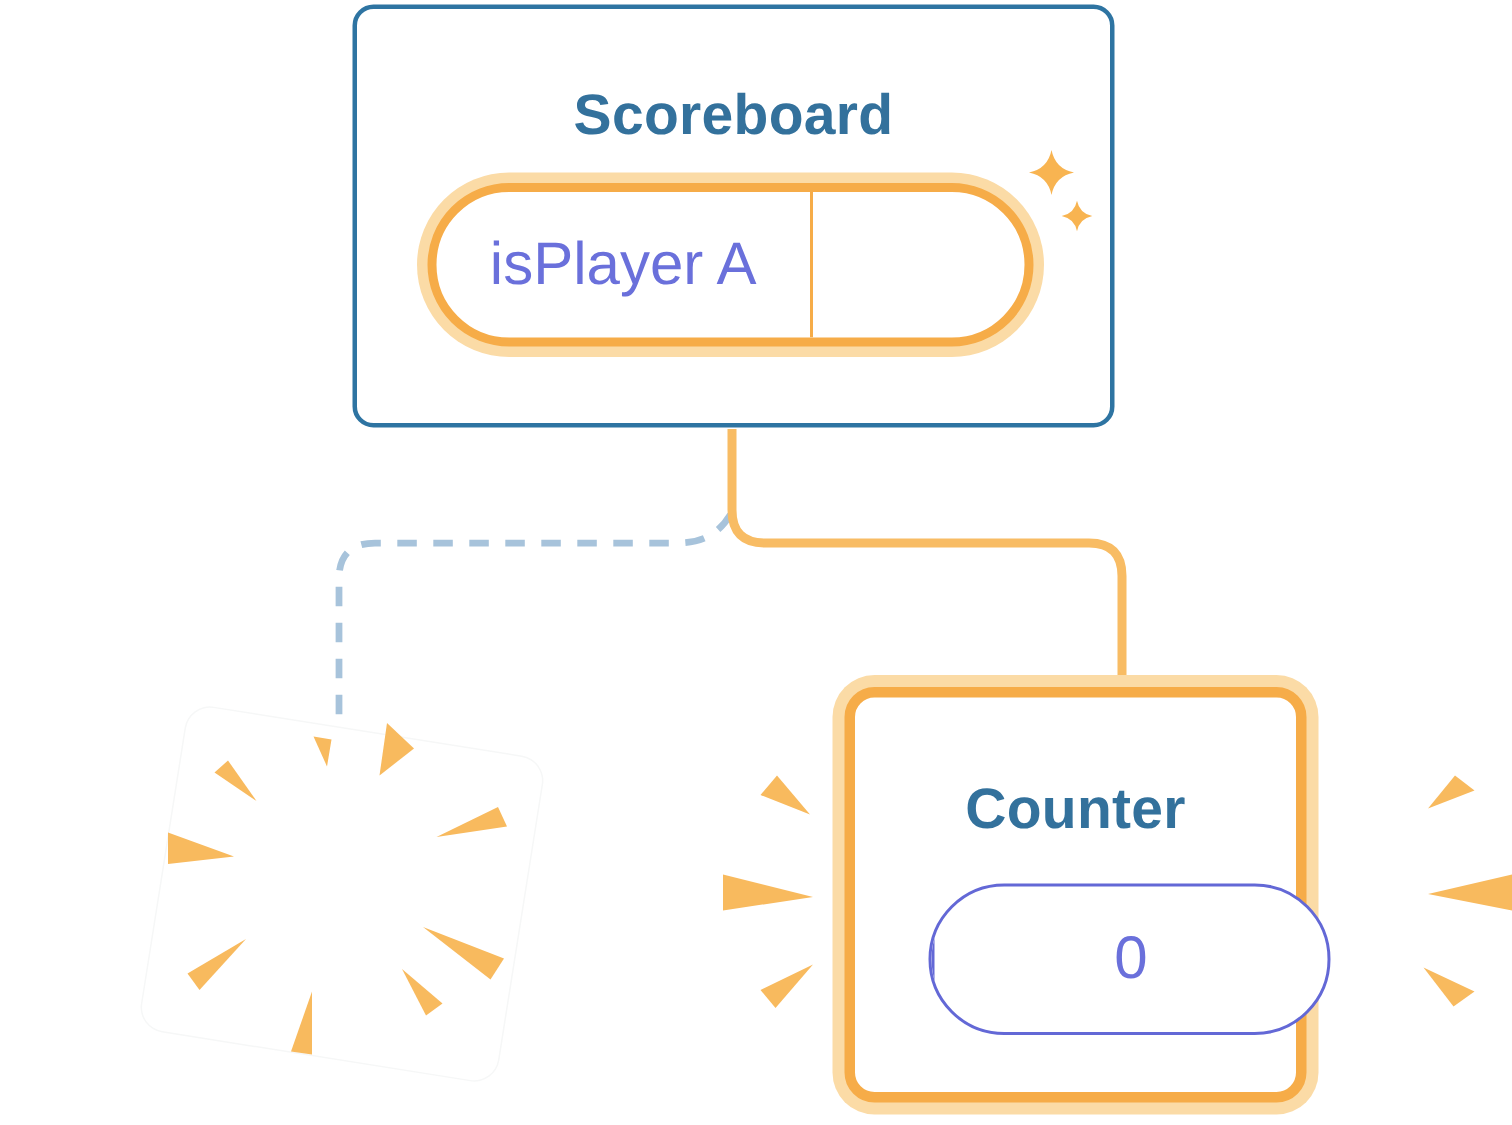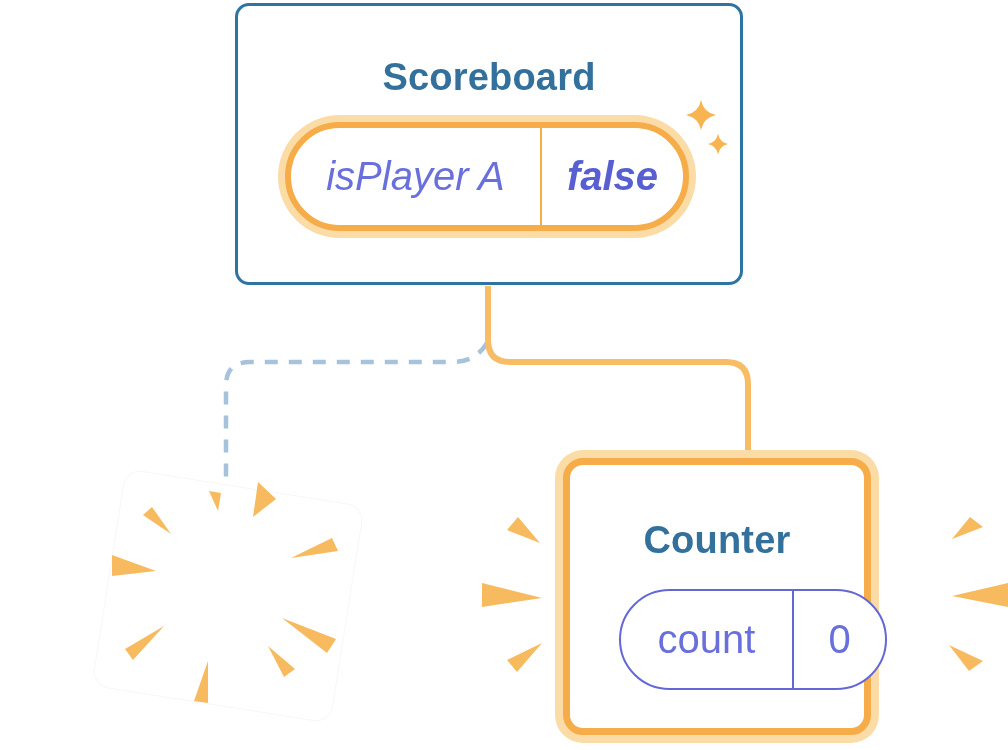--- a/index.html
+++ b/index.html
@@ -40,21 +40,20 @@
   .card-scoreboard .card-title{top:50px;}
 
   .state-pill{
     position:absolute;display:flex;align-items:stretch;background:#fff;
     border-radius:999px;overflow:hidden;
   }
   .pill-orange{
     left:47px;top:116px;width:404px;height:109px;
     border:6px solid var(--orange-border);
     box-shadow:0 0 0 7px var(--orange-halo);
-    font-style:italic;
   }
   .pill-orange .cell-key{width:249px;}
   .pill-orange .pill-divider{width:2px;background:var(--orange-border);}
   .pill-orange .cell-value{flex:1;}
 
   .cell{
     display:flex;align-items:center;justify-content:center;
     font-size:40px;color:var(--purple-regular);
   }
   .cell-bold{font-weight:700;color:var(--purple-bold);}
@@ -95,30 +94,28 @@
   <svg class="layer under" viewBox="0 0 1008 750">
     <path class="conn-dashed" d="M487,343 C479,356 468,362 452,362 L250,362 Q226,362 226,386 L226,490"></path>
     <path class="conn-orange" d="M488,286 L488,340 Q488,362 510,362 L726,362 Q748,362 748,384 L748,452"></path>
   </svg>
 
   <div class="card card-scoreboard">
     <div class="card-title">Scoreboard</div>
     <div class="state-pill pill-orange">
       <div class="cell cell-key">isPlayer A</div>
       <div class="pill-divider"></div>
-      <div class="cell cell-value cell-bold">false</div>
     </div>
   </div>
 
   <div class="card card-destroyed"></div>
 
   <div class="card card-counter">
     <div class="card-title">Counter</div>
     <div class="state-pill pill-purple">
-      <div class="cell cell-key">count</div>
       <div class="pill-divider"></div>
       <div class="cell cell-value">0</div>
     </div>
   </div>
 
   <svg class="layer over" viewBox="0 0 1008 750">
 
     <g>
       <path class="sparkle" transform="translate(701,115) scale(1.25)" d="M0,-12 Q2,-2 12,0 Q2,2 0,12 Q-2,2 -12,0 Q-2,-2 0,-12 Z"></path>
       <path class="sparkle" transform="translate(718,144) scale(0.85)" d="M0,-12 Q2,-2 12,0 Q2,2 0,12 Q-2,2 -12,0 Q-2,-2 0,-12 Z"></path>

